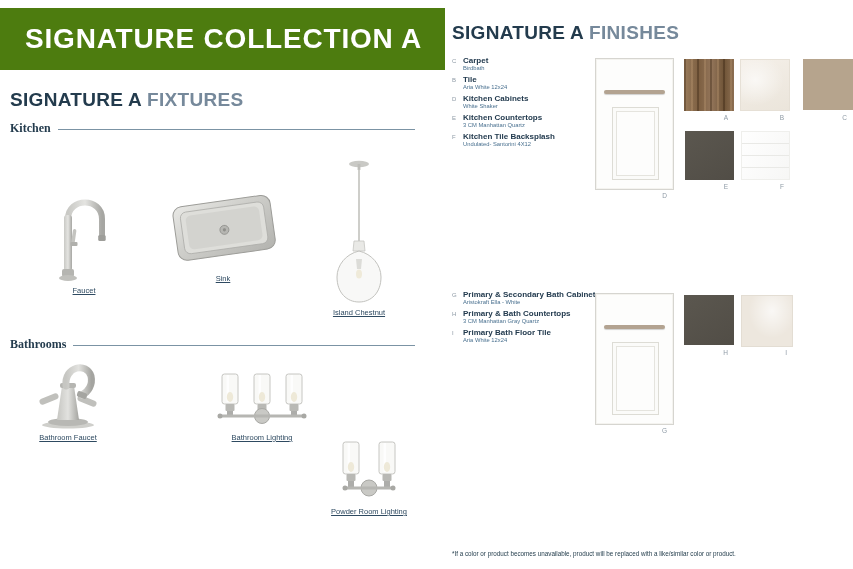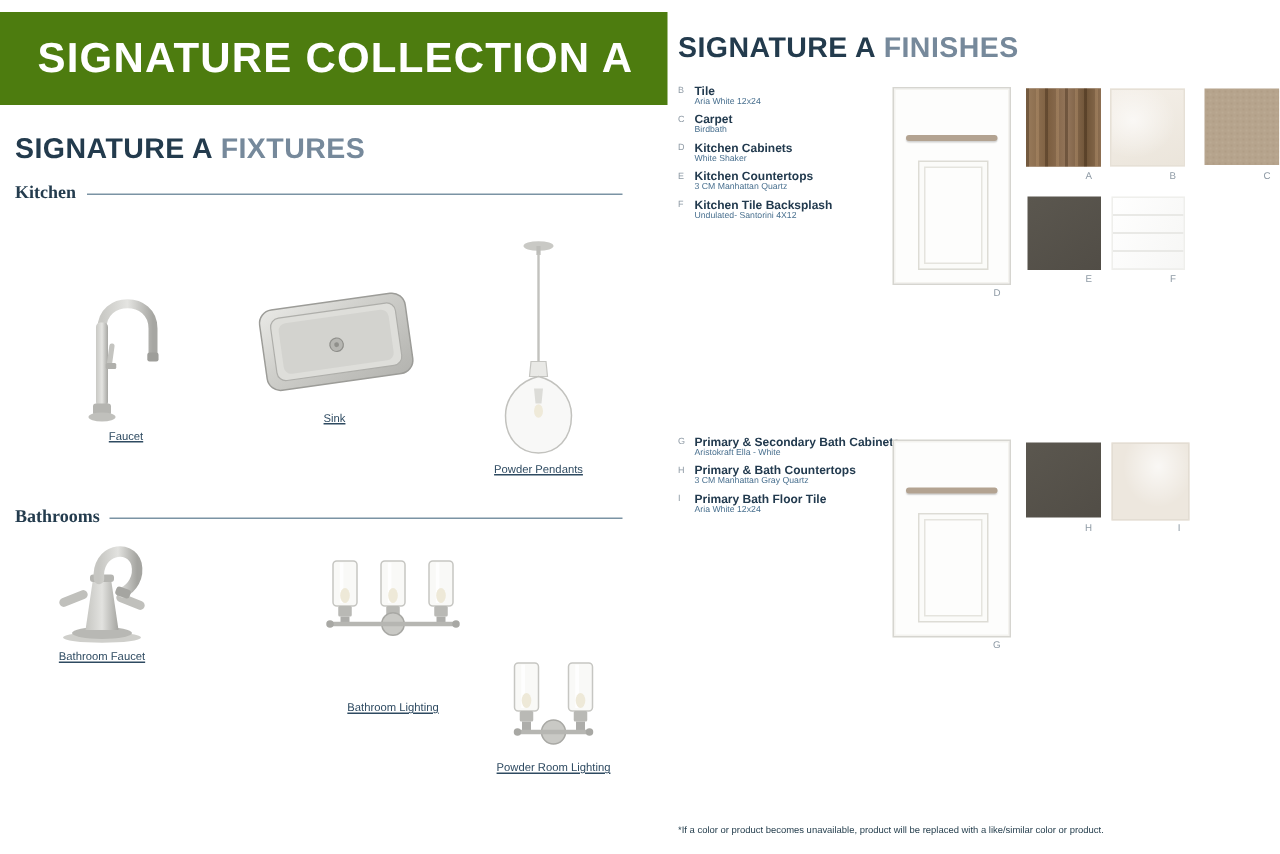--- a/index.html
+++ b/index.html
@@ -26,21 +26,21 @@
   #bathrooms-header{left:10px;top:337px;}
 
   
   .fig{position:absolute;display:flex;flex-direction:column;align-items:center;margin:0;}
   .fig-label{font-size:7.5px;color:#2e4a61;text-align:center;margin-top:3px;white-space:nowrap;text-decoration:underline;}
   #fig-kfaucet{left:52px;top:185px;width:64px;}
   #fig-ksink{left:166px;top:191px;width:114px;}
   #fig-ksink .fig-label{margin-top:11px;}
   #fig-pendant{left:330px;top:155px;width:58px;}
   #fig-bfaucet{left:33px;top:356px;width:70px;}
-  #fig-blight{left:214px;top:372px;width:96px;gap:34px;}
+  #fig-blight{left:214px;top:372px;width:96px;}
   #fig-bsink{left:106px;top:454px;width:96px;}
   #fig-plight{left:336px;top:440px;width:66px;}
 
   
   .fin-list{position:absolute;width:145px;}
   #finish-list-top{left:452px;top:56px;}
   #finish-list-bottom{left:452px;top:290px;}
   .fin-item{display:flex;margin-bottom:3px;}
   .fin-letter{width:11px;flex:0 0 11px;font-size:6px;color:#8e9aa5;padding-top:2px;}
   .fin-name{display:block;font-size:8px;font-weight:bold;color:#223a4e;line-height:9px;white-space:nowrap;}
@@ -150,21 +150,21 @@
   <figure class="fig" id="fig-pendant">
     <svg width="58" height="150" viewBox="0 0 58 150">
       <ellipse cx="29" cy="9" rx="10" ry="3.2" fill="#c9c9c5"></ellipse>
       <rect x="27.6" y="9" width="2.8" height="6" fill="#bdbdb9"></rect>
       <rect x="28.2" y="14" width="1.6" height="72" fill="#c2c2be"></rect>
       <path d="M24,86 L34,86 L35,96 L23,96 Z" fill="#e9e9e6" stroke="#c5c5c1" stroke-width="0.8"></path>
       <path d="M29,96 C16,99 7,110 7,122 C7,138 17,147 29,147 C41,147 51,138 51,122 C51,110 42,99 29,96 Z" fill="#f4f4f1" fill-opacity="0.6" stroke="#c2c2be" stroke-width="1"></path>
       <path d="M26,104 L32,104 L31,114 L27,114 Z" fill="#dcdcd8"></path>
       <ellipse cx="29" cy="119" rx="3" ry="4.5" fill="#efead9"></ellipse>
     </svg>
-    <figcaption class="fig-label">Powder Pendants</figcaption>
+    <figcaption class="fig-label">Island Chestnut</figcaption>
   </figure>
 
   <div class="group-header" id="bathrooms-header">
     <span class="group-title">Bathrooms</span>
     <span class="group-rule"></span>
   </div>
 
   <figure class="fig" id="fig-bfaucet">
     <svg width="70" height="74" viewBox="0 0 70 74">
       <defs>
@@ -239,31 +239,31 @@
       <circle cx="9" cy="48" r="2.5" fill="#a8a8a4"></circle>
       <circle cx="57" cy="48" r="2.5" fill="#a8a8a4"></circle>
     </svg>
     <figcaption class="fig-label">Powder Room Lighting</figcaption>
   </figure>
 
   <h2 class="sec-heading" id="finishes-heading"><span>SIGNATURE A</span><span class="lt">FINISHES</span></h2>
 
   <div class="fin-list" id="finish-list-top">
     <div class="fin-item">
+      <span class="fin-letter">C</span>
+      <span class="fin-text">
+        <span class="fin-name">Carpet</span>
+        <span class="fin-detail">Birdbath</span>
+      </span>
+    </div>
+    <div class="fin-item">
       <span class="fin-letter">B</span>
       <span class="fin-text">
         <span class="fin-name">Tile</span>
         <span class="fin-detail">Aria White  12x24</span>
-      </span>
-    </div>
-    <div class="fin-item">
-      <span class="fin-letter">C</span>
-      <span class="fin-text">
-        <span class="fin-name">Carpet</span>
-        <span class="fin-detail">Birdbath</span>
       </span>
     </div>
     <div class="fin-item">
       <span class="fin-letter">D</span>
       <span class="fin-text">
         <span class="fin-name">Kitchen Cabinets</span>
         <span class="fin-detail">White Shaker</span>
       </span>
     </div>
     <div class="fin-item">

